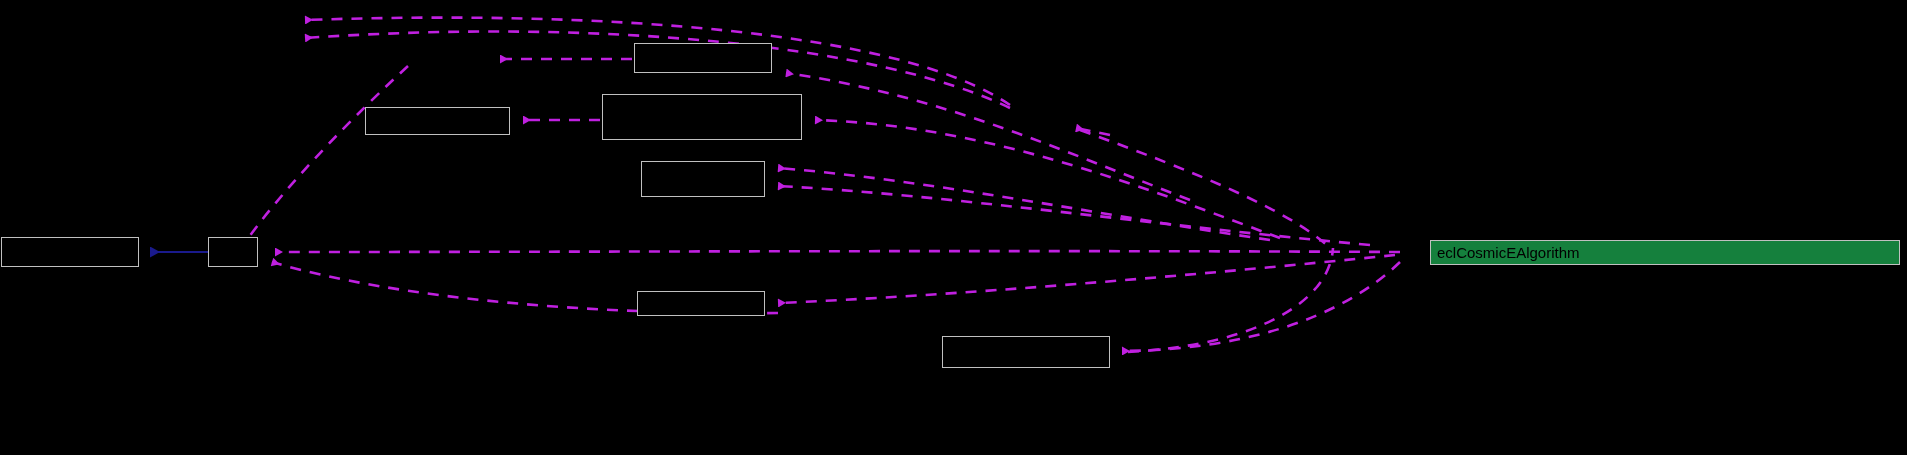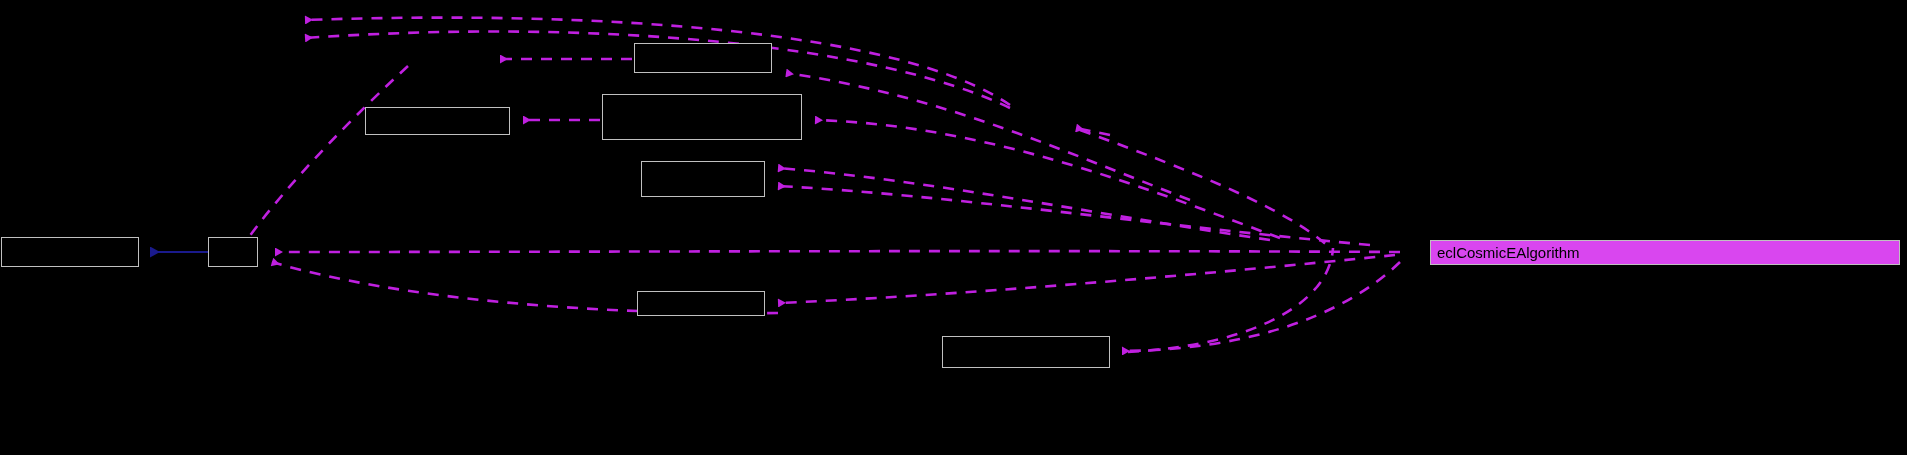--- a/index.html
+++ b/index.html
@@ -30,21 +30,21 @@
     position: absolute;
     box-sizing: border-box;
     border: 1px solid #c0c0c0;
     background: #000000;
     display: flex;
     align-items: center;
     justify-content: center;
     overflow: hidden;
   }
   .gnode.filled {
-    background: #d946ef;
+    background: #15803d;
     border: 1px solid #c0c0c0;
   }
   .gnode-label {
     font-family: "Liberation Sans", sans-serif;
     font-size: 15px;
     line-height: 1;
     color: #000000;
     white-space: nowrap;
     letter-spacing: 0px;
   }

